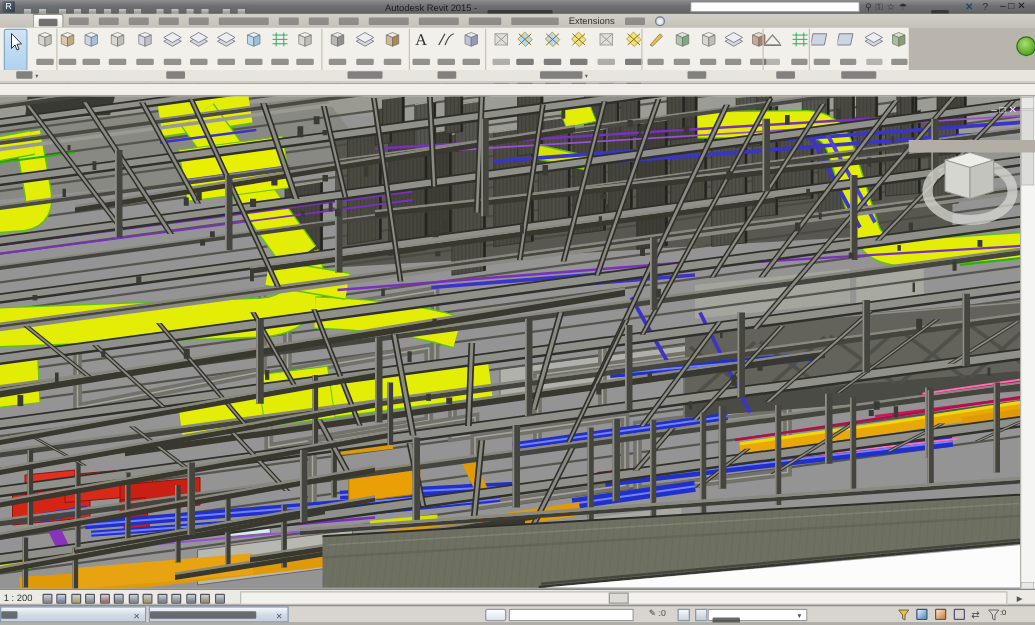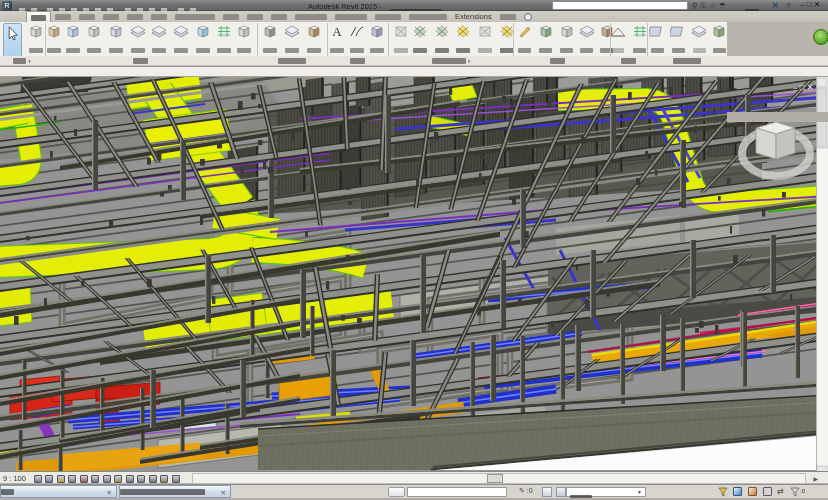--- a/index.html
+++ b/index.html
@@ -965,21 +965,21 @@
     <div class="grouplabel" style="left:258px;width:68px"><span style="display:inline-block;width:28px;height:6px;background:#555;opacity:0.7;border-radius:1px;margin-top:0px;vertical-align:middle"></span></div>
     <div class="grouplabel" style="left:327px;width:61px"><span style="display:inline-block;width:15px;height:6px;background:#555;opacity:0.7;border-radius:1px;margin-top:0px;vertical-align:middle"></span></div>
     <div class="grouplabel" style="left:390px;width:122px"><span style="display:inline-block;width:34px;height:6px;background:#555;opacity:0.7;border-radius:1px;margin-top:0px;vertical-align:middle"></span> <span style="font-size:5px;color:#666">▾</span></div>
     <div class="grouplabel" style="left:514px;width:86px"><span style="display:inline-block;width:15px;height:6px;background:#555;opacity:0.7;border-radius:1px;margin-top:0px;vertical-align:middle"></span></div>
     <div class="grouplabel" style="left:610px;width:36px"><span style="display:inline-block;width:15px;height:6px;background:#555;opacity:0.7;border-radius:1px;margin-top:0px;vertical-align:middle"></span></div>
     <div class="grouplabel" style="left:648px;width:78px"><span style="display:inline-block;width:28px;height:6px;background:#555;opacity:0.7;border-radius:1px;margin-top:0px;vertical-align:middle"></span></div>
     <div style="position:absolute;left:727px;top:56px;width:101px;height:10px;background:#b2aea6"></div>
   </div>
 <div class="ribstrip"></div>
 <div class="vcb">
-    <span style="position:absolute;left:3px;top:2px;font-size:7.5px;color:#333">9 : 100</span>
+    <span style="position:absolute;left:3px;top:2px;font-size:7.5px;color:#333">1 : 200</span>
     <span style="position:absolute;left:34px;top:3px;width:8px;height:8px;background:linear-gradient(#c4c8cc 10%,#6a7480);border:0.5px solid #445;border-radius:1px;opacity:0.9"></span>
     <span style="position:absolute;left:45px;top:3px;width:8px;height:8px;background:linear-gradient(#c4c8cc 10%,#5868a8);border:0.5px solid #445;border-radius:1px;opacity:0.9"></span>
     <span style="position:absolute;left:57px;top:3px;width:8px;height:8px;background:linear-gradient(#c4c8cc 10%,#a89838);border:0.5px solid #445;border-radius:1px;opacity:0.9"></span>
     <span style="position:absolute;left:68px;top:3px;width:8px;height:8px;background:linear-gradient(#c4c8cc 10%,#6a7480);border:0.5px solid #445;border-radius:1px;opacity:0.9"></span>
     <span style="position:absolute;left:80px;top:3px;width:8px;height:8px;background:linear-gradient(#c4c8cc 10%,#a04838);border:0.5px solid #445;border-radius:1px;opacity:0.9"></span>
     <span style="position:absolute;left:91px;top:3px;width:8px;height:8px;background:linear-gradient(#c4c8cc 10%,#586878);border:0.5px solid #445;border-radius:1px;opacity:0.9"></span>
     <span style="position:absolute;left:103px;top:3px;width:8px;height:8px;background:linear-gradient(#c4c8cc 10%,#6a7480);border:0.5px solid #445;border-radius:1px;opacity:0.9"></span>
     <span style="position:absolute;left:114px;top:3px;width:8px;height:8px;background:linear-gradient(#c4c8cc 10%,#988838);border:0.5px solid #445;border-radius:1px;opacity:0.9"></span>
     <span style="position:absolute;left:126px;top:3px;width:8px;height:8px;background:linear-gradient(#c4c8cc 10%,#586878);border:0.5px solid #445;border-radius:1px;opacity:0.9"></span>
     <span style="position:absolute;left:137px;top:3px;width:8px;height:8px;background:linear-gradient(#c4c8cc 10%,#6a7480);border:0.5px solid #445;border-radius:1px;opacity:0.9"></span>

